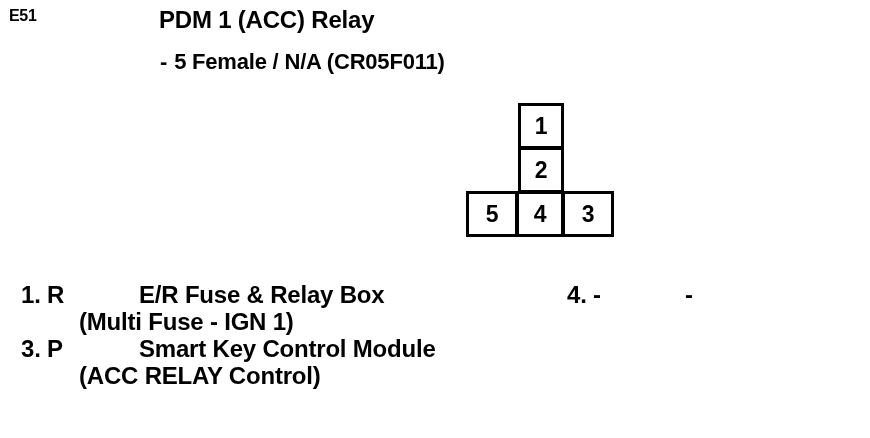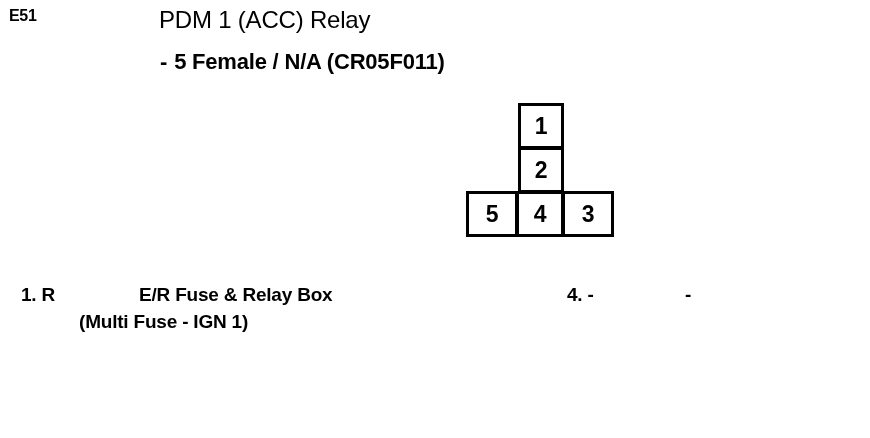--- a/index.html
+++ b/index.html
@@ -26,21 +26,21 @@
     font-size: 16px;
     font-weight: bold;
     letter-spacing: -0.3px;
     line-height: 1;
   }
   #connector-title {
     position: absolute;
     left: 159px;
     top: 8px;
     font-size: 24px;
-    font-weight: normal;
+    font-weight: bold;
     letter-spacing: -0.2px;
     line-height: 1;
     white-space: nowrap;
     text-align: center;
   }
   #connector-subtitle {
     position: absolute;
     left: 160px;
     top: 51px;
     font-size: 22px;
@@ -79,21 +79,21 @@
   .pin-1 { left: 52px;  top: 0px;   width: 46px; height: 46px; }
   .pin-2 { left: 52px;  top: 44px;  width: 46px; height: 46px; }
   
   .pin-5 { left: 0px;   top: 88px;  width: 52px; height: 46px; }
   .pin-4 { left: 50px;  top: 88px;  width: 48px; height: 46px; }
   .pin-3 { left: 96px;  top: 88px;  width: 52px; height: 46px; }
 
   
   .pin-list {
     position: absolute;
-    font-size: 19px;
+    font-size: 24px;
     font-weight: bold;
     line-height: 27px;
     letter-spacing: -0.2px;
   }
   #pin-list-left  { left: 21px;  top: 281px; width: 520px; }
   #pin-list-right { left: 567px; top: 281px; width: 300px; }
 
   .pin-row {
     display: block;
     white-space: nowrap;
@@ -145,20 +145,26 @@
 <div id="pin-list-left" class="pin-list">
 
   <div class="pin-row">
     <span class="pin-ref">1. R</span><span class="pin-desc">E/R Fuse &amp; Relay Box</span>
   </div>
   <div class="pin-row-cont">
     <span class="pin-desc-cont">(Multi Fuse - IGN 1)</span>
   </div>
 
 
+  <div class="pin-row">
+    <span class="pin-ref">3. P</span><span class="pin-desc">Smart Key Control Module</span>
+  </div>
+  <div class="pin-row-cont">
+    <span class="pin-desc-cont">(ACC RELAY Control)</span>
+  </div>
 
 </div>
 
 <div id="pin-list-right" class="pin-list">
 
   <div class="pin-row">
     <span class="pin-ref">4. -</span><span class="pin-desc">-</span>
   </div>
 
 

